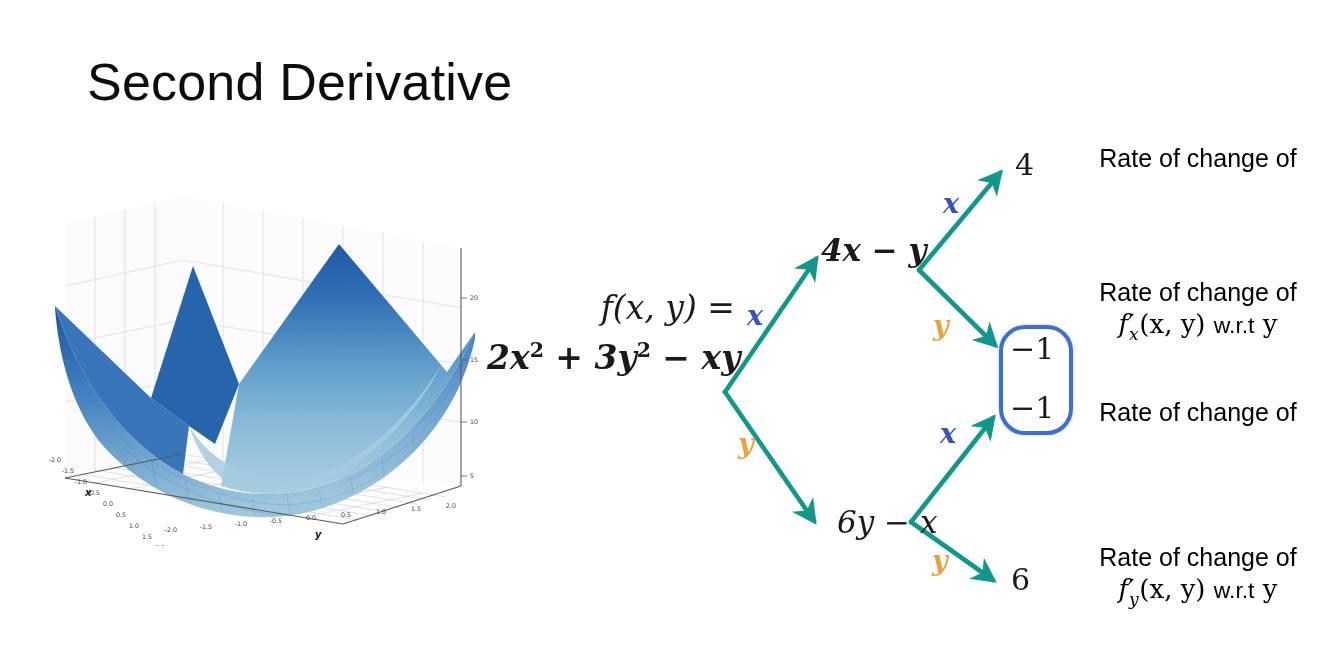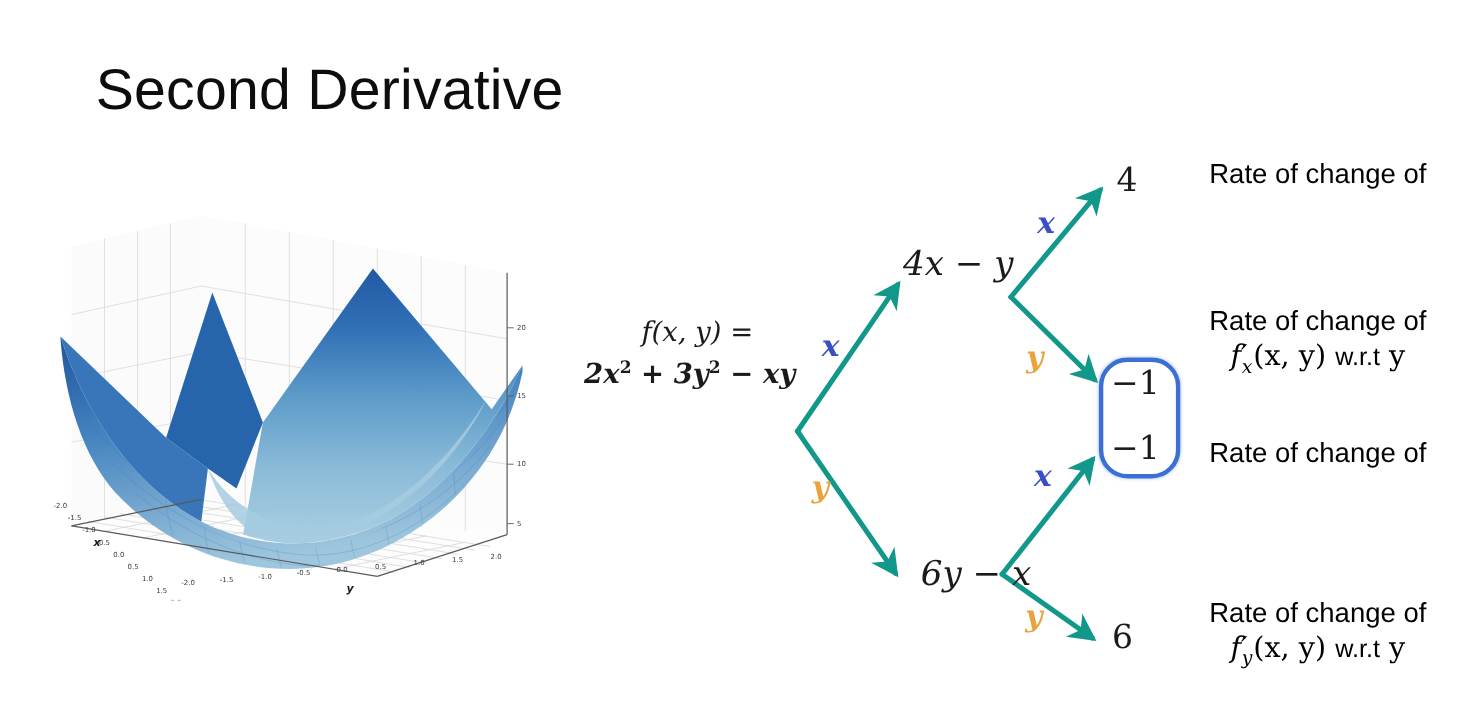--- a/index.html
+++ b/index.html
@@ -44,40 +44,40 @@
   
   .math {
     font-family: "DejaVu Serif", "Liberation Serif", serif;
     font-style: italic;
     color: #1a1a1a;
     white-space: nowrap;
   }
 
   #main-equation {
     position: absolute;
-    left: 468px;
+    left: 452px;
     top: 283px;
     width: 248px;
-    text-align: center;
+    text-align: right;
     line-height: 1.52;
-    font-size: 25px;
+    font-size: 33px;
   }
   #eq-line-1 { display: block; padding-left: 14px; }
   #eq-line-2 { display: block; font-weight: bold; }
   sup.pw { font-size: 0.62em; font-style: normal; vertical-align: super; }
 
   
   .node {
     position: absolute;
     font-family: "DejaVu Serif", "Liberation Serif", serif;
     color: #1a1a1a;
     white-space: nowrap;
     font-size: 31px;
   }
-  #node-fx { left: 786px; top: 222px; font-style: italic; }
+  #node-fx { left: 786px; top: 232px; font-style: italic; font-weight: bold; }
   #node-fy { left: 802px; top: 504px; font-style: italic; }
   #leaf-4   { left: 980px; top: 147px; font-style: normal; font-size: 30px; }
   #leaf-n1a { left: 975px; top: 331px; font-style: normal; font-size: 30px; }
   #leaf-n1b { left: 975px; top: 390px; font-style: normal; font-size: 30px; }
   #leaf-6   { left: 976px; top: 562px; font-style: normal; font-size: 30px; }
 
   
   #result-highlight {
     position: absolute;
     left: 964px;

